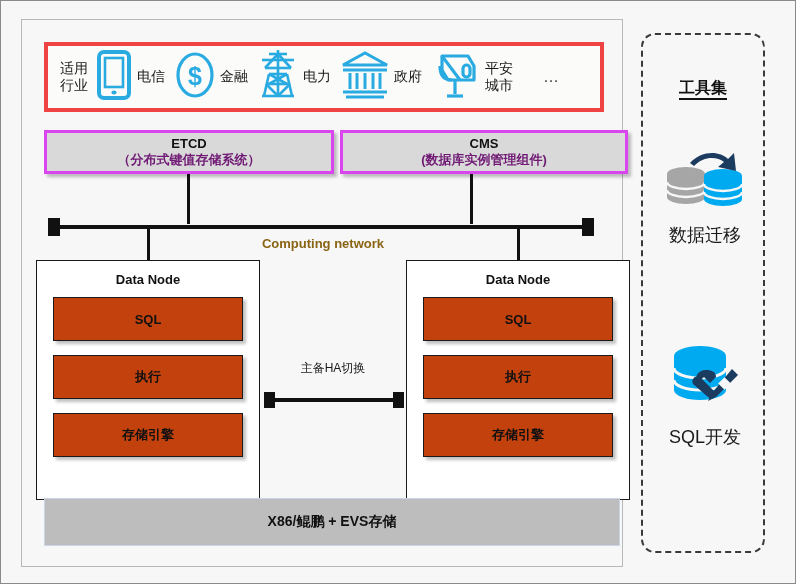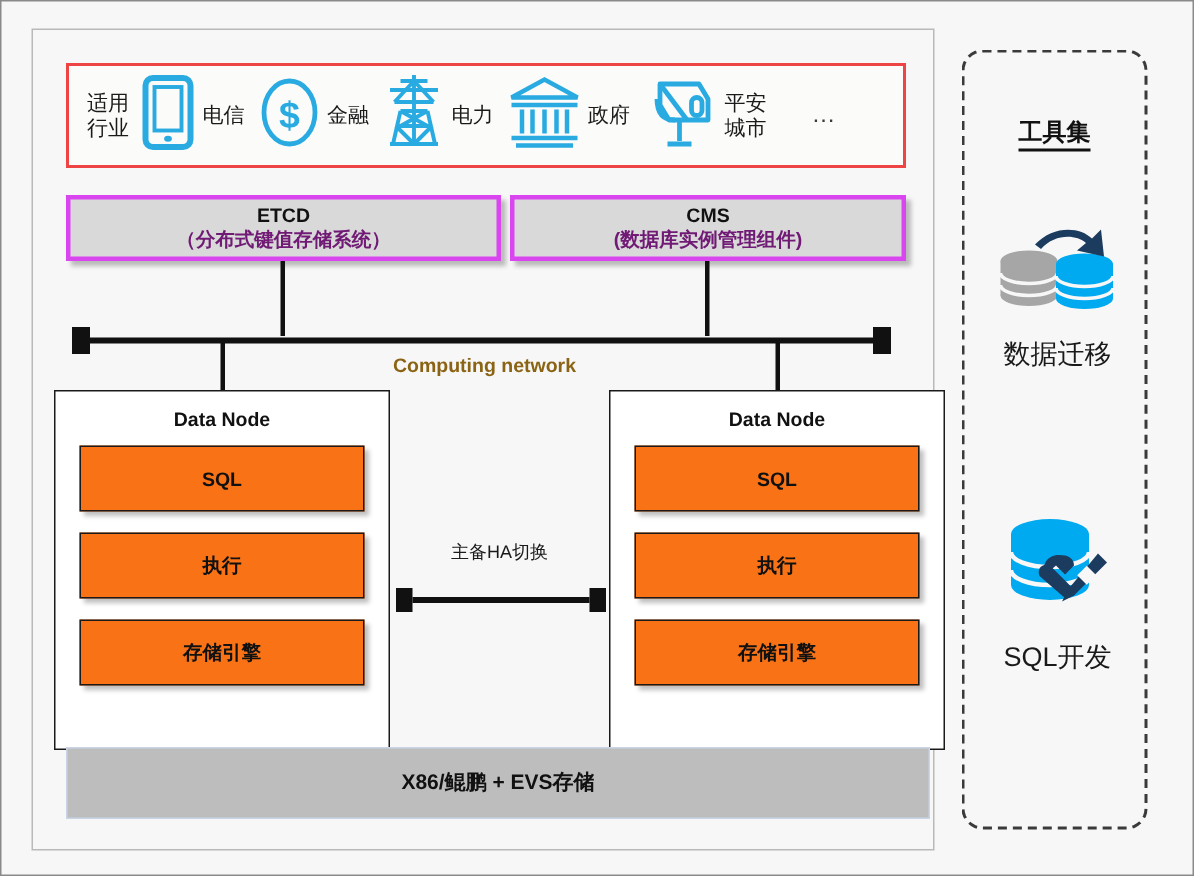--- a/index.html
+++ b/index.html
@@ -33,21 +33,21 @@
   }
 
   
   #industry-bar {
     position: absolute;
     left: 22px;
     top: 22px;
     width: 560px;
     height: 70px;
     box-sizing: border-box;
-    border: 2px solid #ef4444;
+    border: 4px solid #ef4444;
     background: #fbfbfa;
     display: flex;
     align-items: center;
     padding-left: 12px;
   }
   .ind-label {
     font-size: 14px;
     color: #1a1a1a;
     line-height: 1.22;
     white-space: pre-line;
@@ -92,21 +92,21 @@
     color: #111;
     line-height: 1.25;
   }
   .hdr-sub {
     font-size: 13px;
     font-weight: bold;
     color: #701a75;
     line-height: 1.25;
   }
   #etcd-box { left: 22px; top: 110px; width: 290px; height: 44px; }
-  #cms-box  { left: 318px; top: 110px; width: 264px; height: 44px; }
+  #cms-box  { left: 318px; top: 110px; width: 288px; height: 44px; }
 
   
   .v-stub {
     position: absolute;
     width: 3px;
     background: #111;
   }
   #stub-etcd { left: 165px; top: 154px; height: 50px; }
   #stub-cms  { left: 448px; top: 154px; height: 50px; }
   
@@ -151,21 +151,21 @@
     color: #111;
     margin-top: 11px;
   }
   .dn-stack {
     padding: 0 16px;
     margin-top: 10px;
   }
   .dn-cell {
     box-sizing: border-box;
     height: 44px;
-    background: #f97316;
+    background: #c2410c;
     border: 1px solid #1a1a1a;
     display: flex;
     align-items: center;
     justify-content: center;
     font-size: 13px;
     font-weight: bold;
     color: #111;
     margin-bottom: 14px;
     box-shadow: 3px 3px 3px rgba(0,0,0,0.25);
   }

